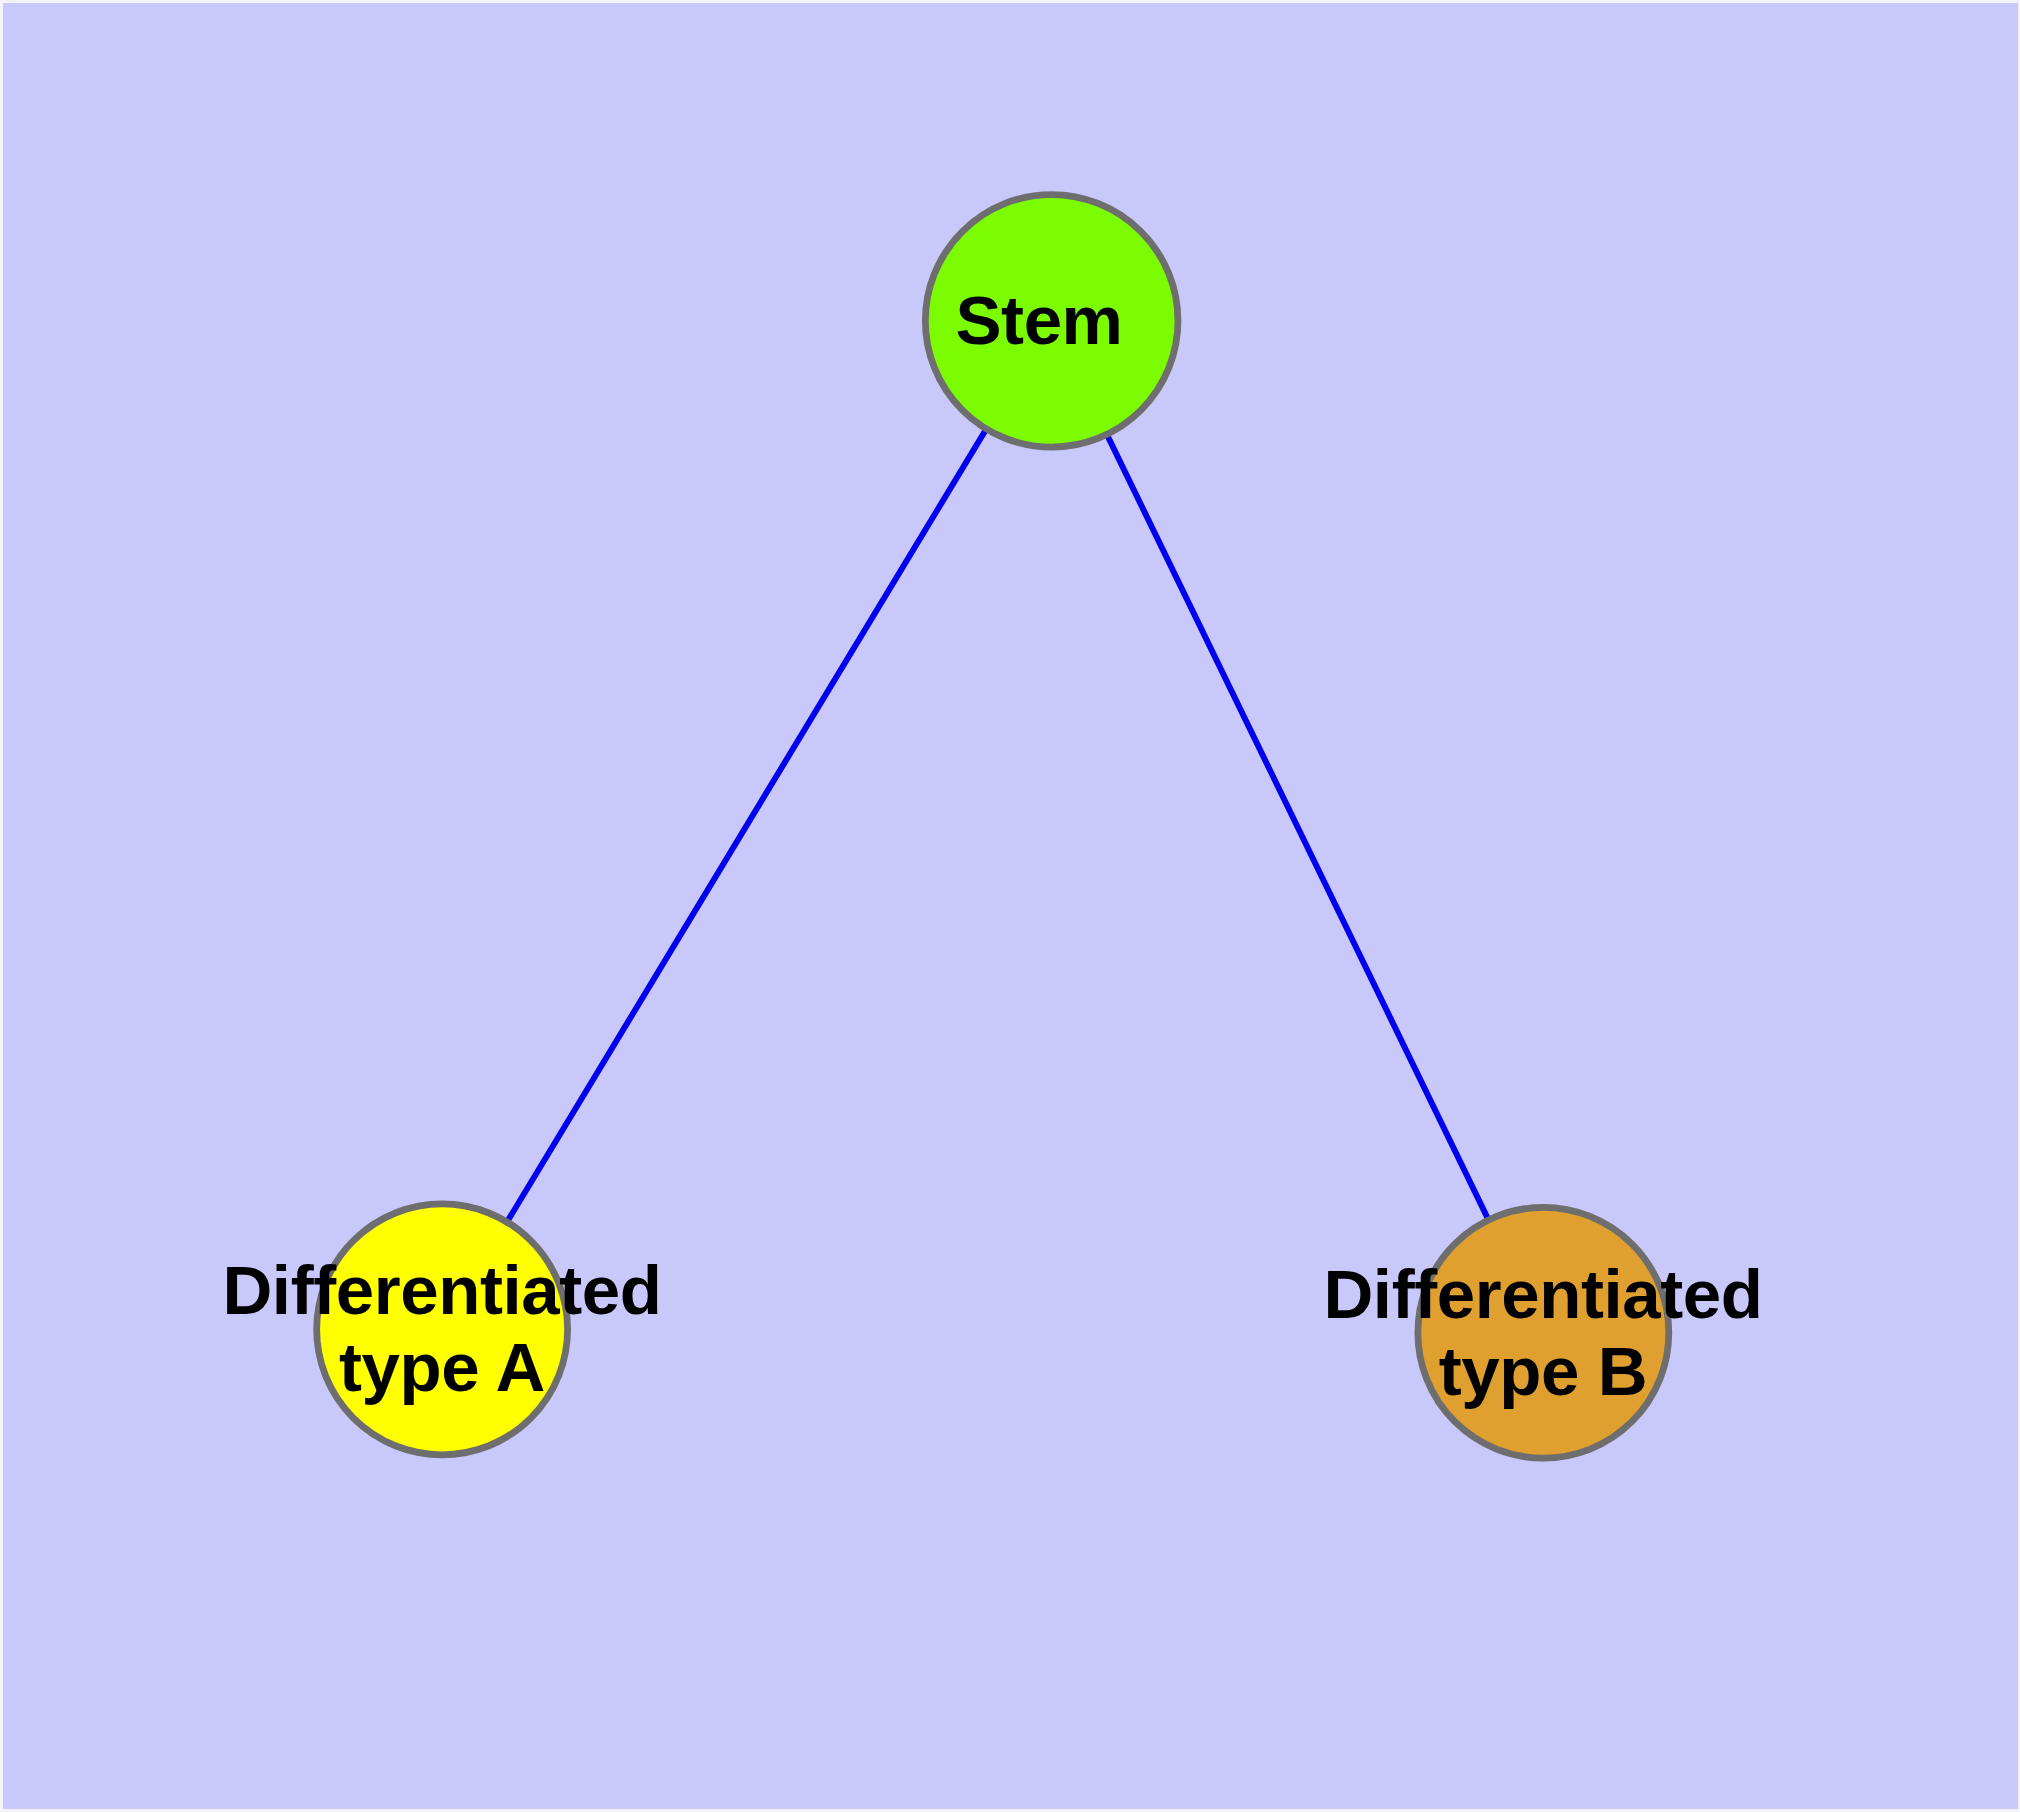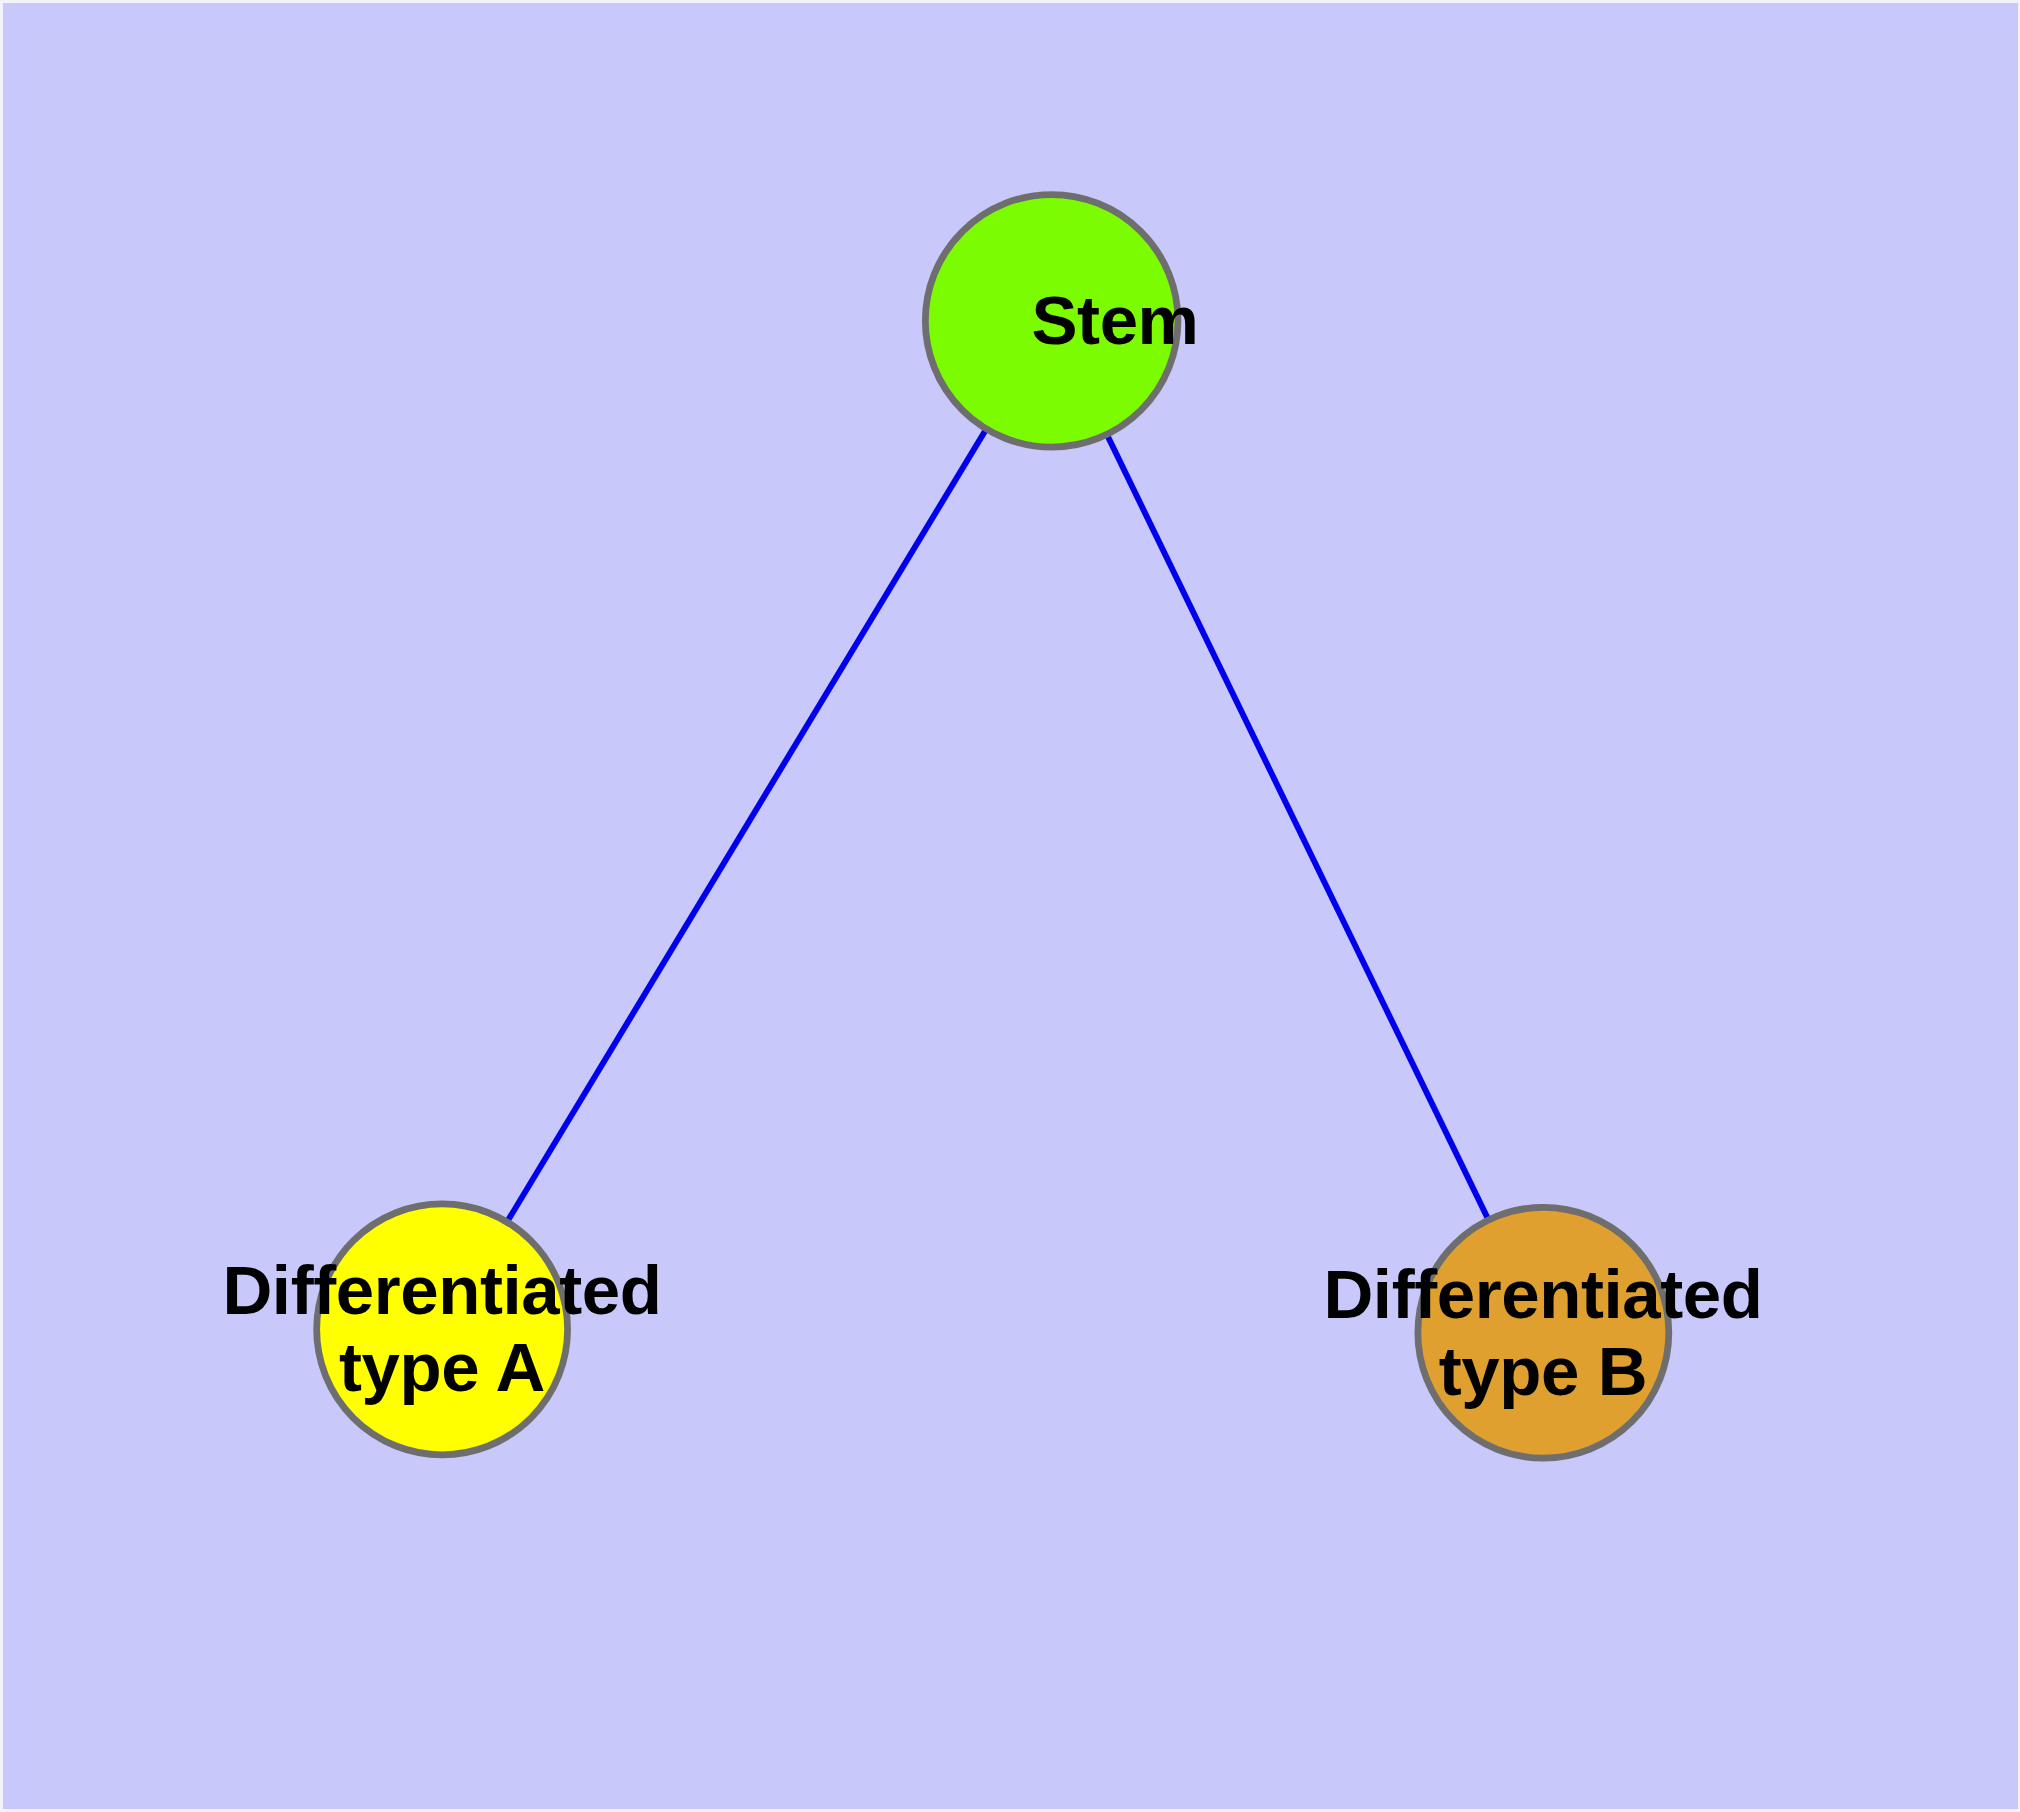--- a/index.html
+++ b/index.html
@@ -51,21 +51,21 @@
         <line x1="1237" y1="375" x2="518" y2="1565" stroke="#0000ee" stroke-width="7" stroke-linecap="butt"></line>
         <line x1="1237" y1="375" x2="1817" y2="1569" stroke="#0000ee" stroke-width="7" stroke-linecap="butt"></line>
       </g>
     <g id="node-layer">
         <circle cx="1237" cy="375" r="149" fill="#7cfc00" stroke="#6e6e6e" stroke-width="8"></circle>
         <circle cx="518" cy="1565" r="148" fill="#ffff00" stroke="#6e6e6e" stroke-width="8"></circle>
         <circle cx="1817" cy="1569" r="148" fill="#e0a030" stroke="#6e6e6e" stroke-width="8"></circle>
       </g>
   </svg>
 
-  <div class="node-label label-stem" id="label-stem" style="left: 1112px; top: 318px;">Stem</div>
+  <div class="node-label label-stem" id="label-stem" style="left: 1036px; top: 318px;">Stem</div>
 
   <div class="node-label label-typea" id="label-diff_a" style="left: 439px; top: 1326px;">Differentiated
 type A</div>
 
   <div class="node-label label-typeb" id="label-diff_b" style="left: 1540px; top: 1330px;">Differentiated
 type B</div>
 
 </div>
 
 

